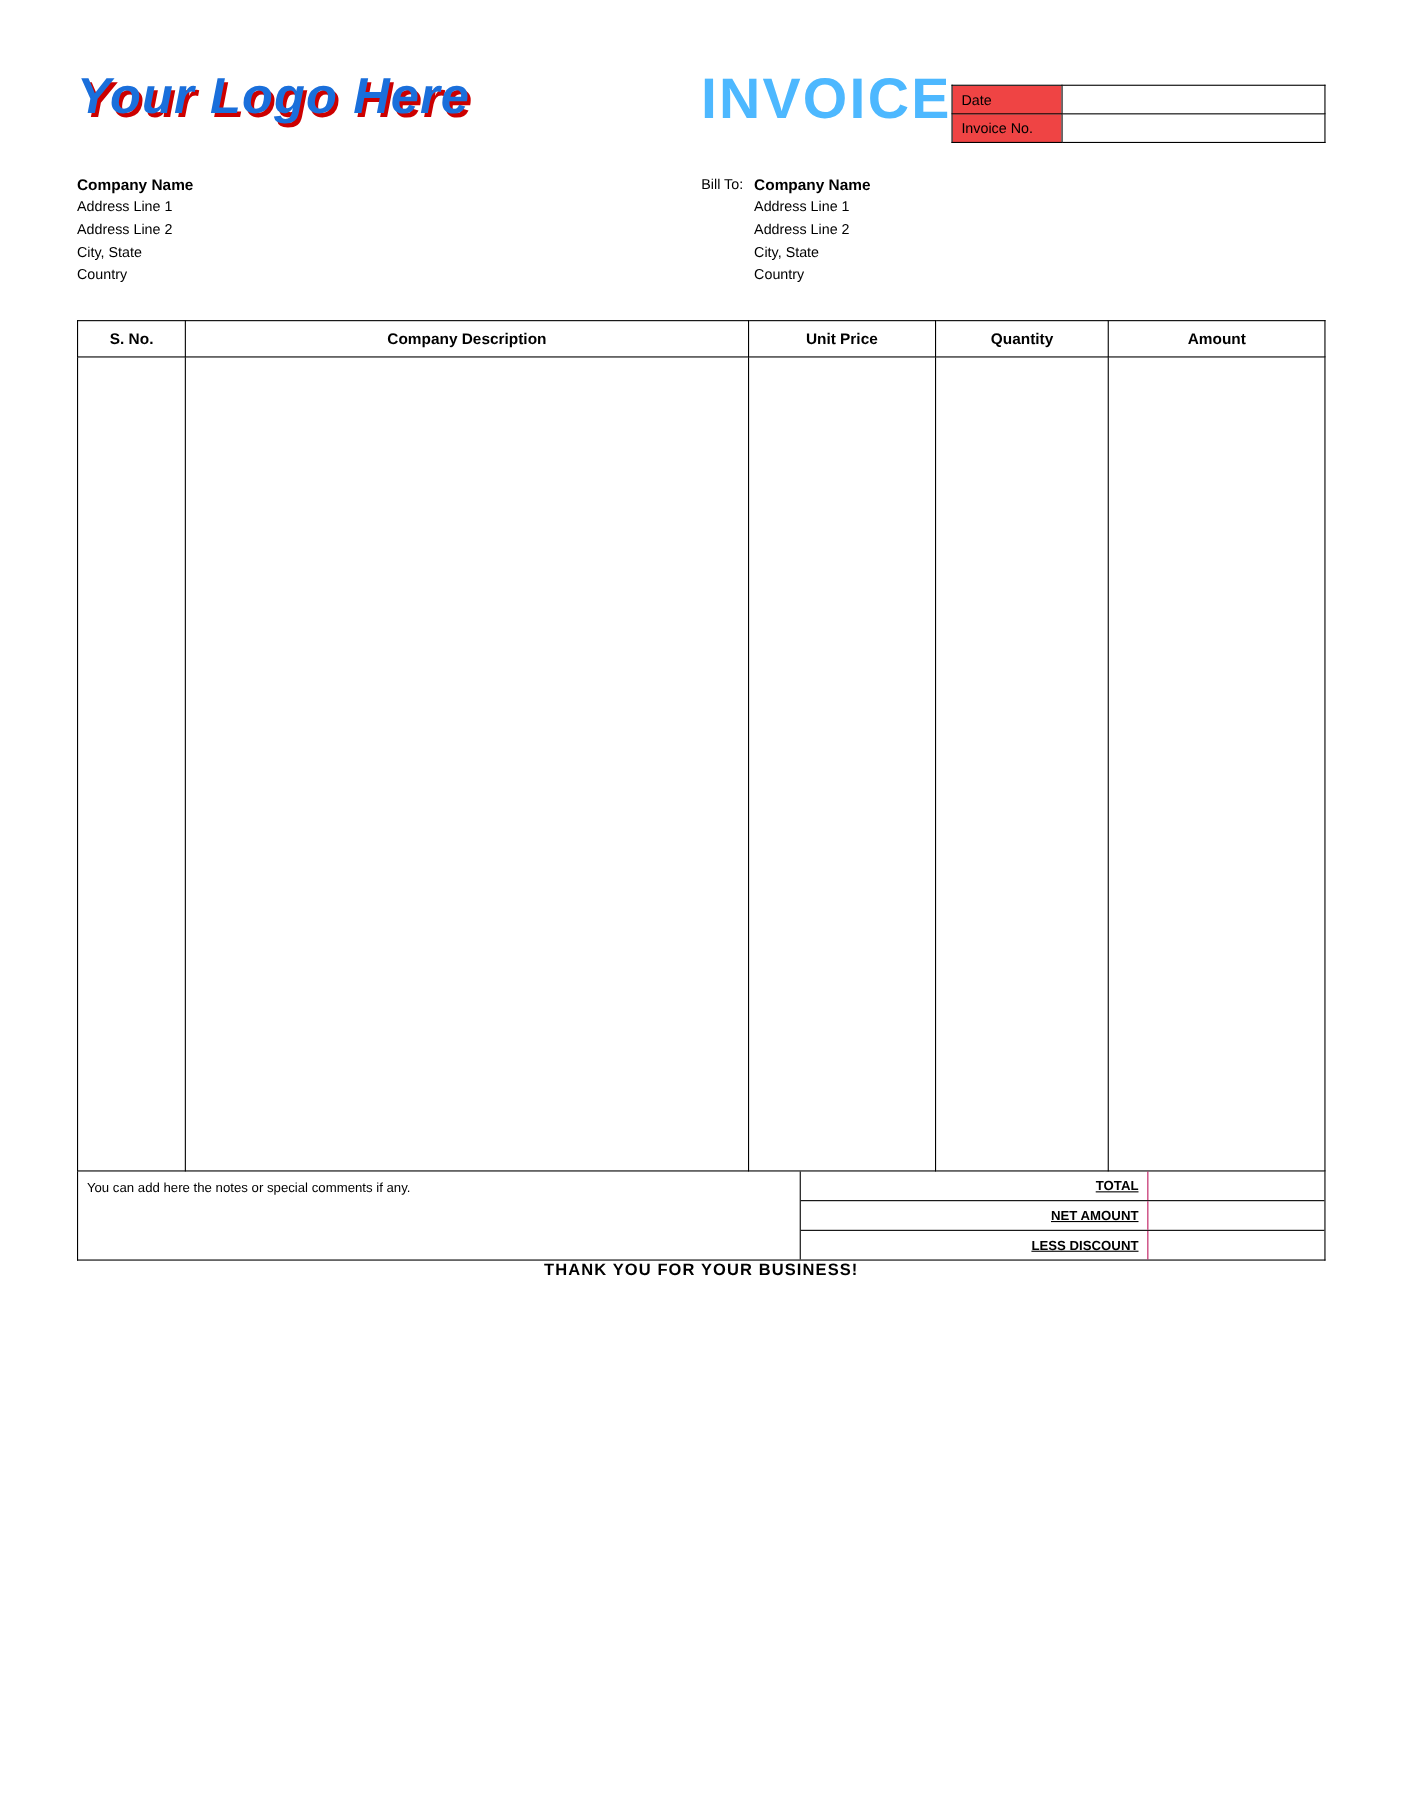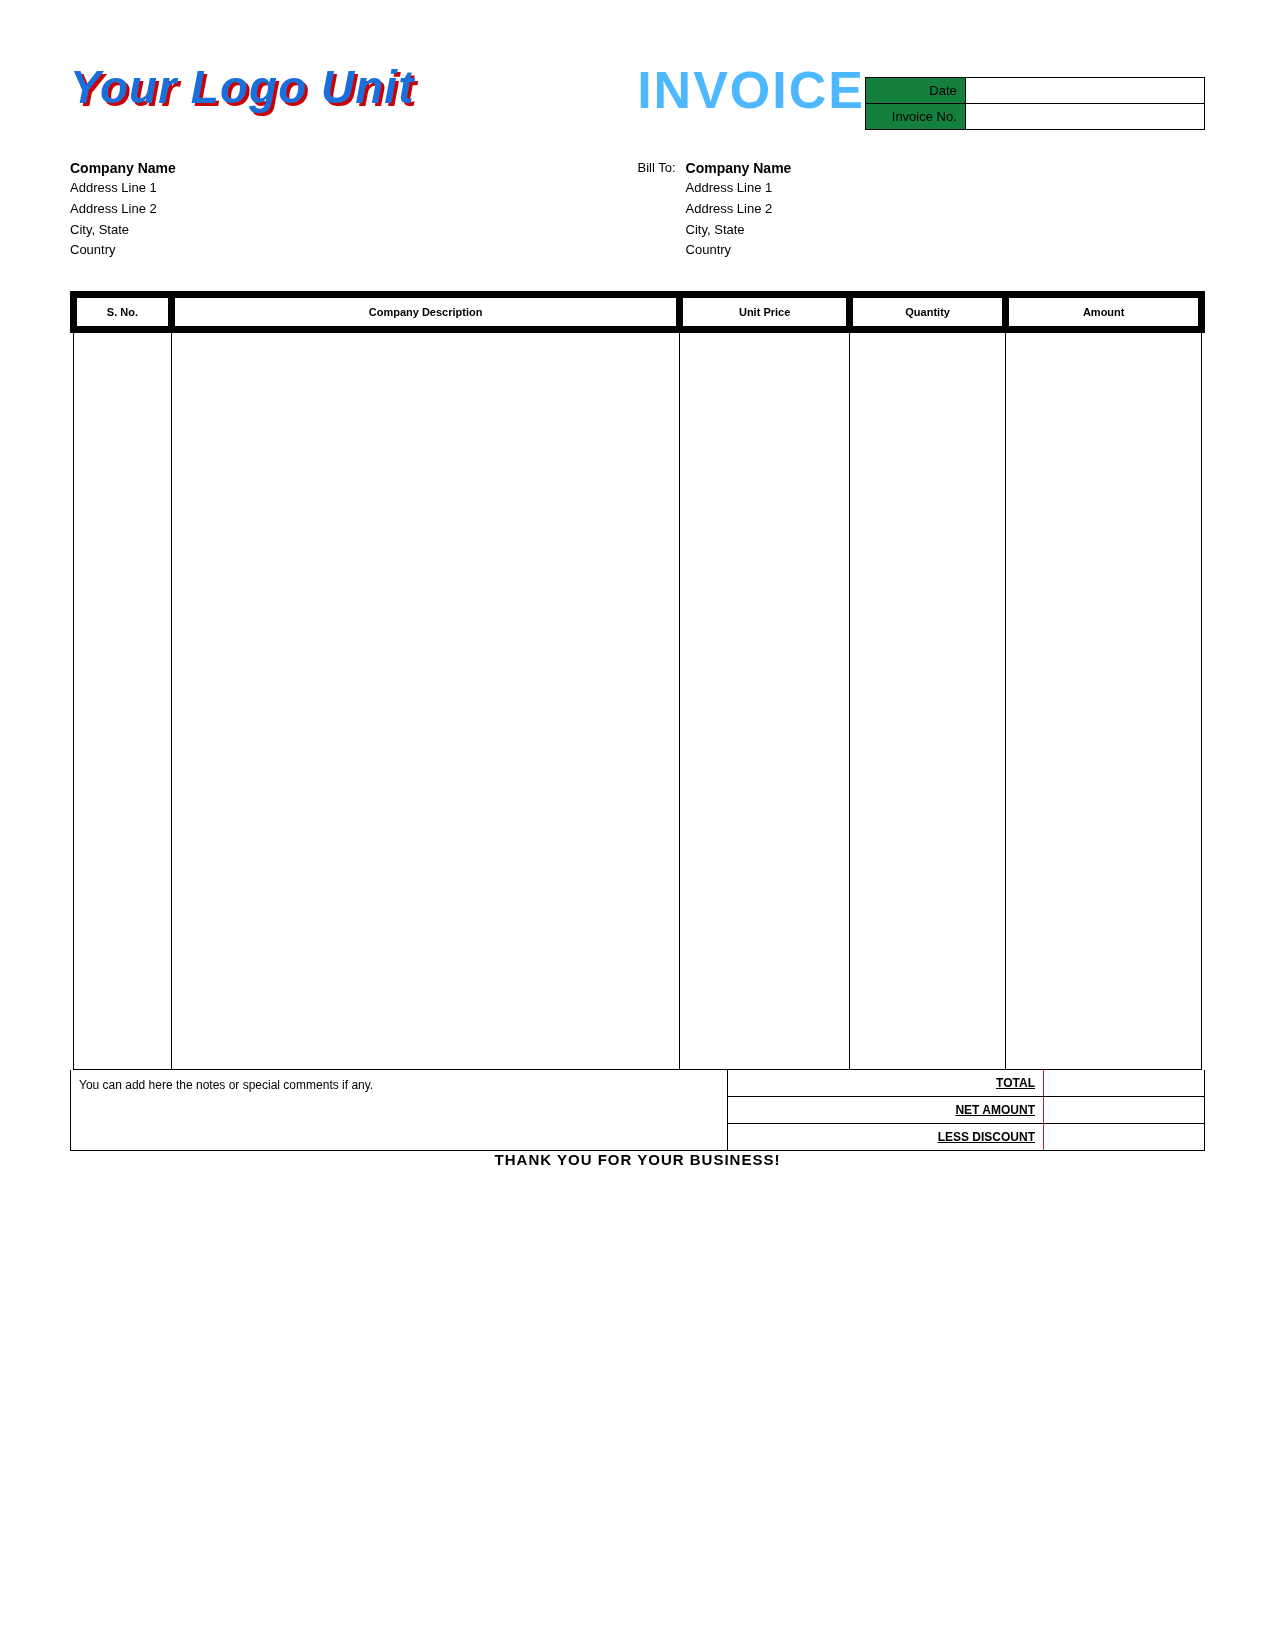--- a/index.html
+++ b/index.html
@@ -59,24 +59,23 @@
       width: 340px;
     }
 
     .date-invoice-table td {
       border: 1px solid #000;
       padding: 5px 8px;
       font-size: 13px;
     }
 
     .date-invoice-table .label-cell {
-      text-align: right;
       font-weight: normal;
       width: 100px;
-      background: #15803d;
+      background: #ef4444;
     }
 
     .date-invoice-table .value-cell {
       width: 240px;
       background: #fff;
     }
 
     .billing-section {
       display: flex;
       justify-content: space-between;
@@ -122,25 +121,25 @@
       line-height: 1.6;
     }
 
     .invoice-table {
       width: 100%;
       border-collapse: collapse;
       margin-bottom: 0;
     }
 
     .invoice-table th {
-      border: 7px solid #000000;
+      border: 1px solid #000000;
       padding: 8px 10px;
       text-align: center;
       font-weight: bold;
-      font-size: 11px;
+      font-size: 14px;
       background: #fff;
     }
 
     .invoice-table td {
       border: 1px solid #000;
       padding: 6px 10px;
       font-size: 13px;
       vertical-align: top;
     }
 
@@ -225,21 +224,21 @@
       font-weight: bold;
       font-size: 15px;
       letter-spacing: 1px;
     }
   </style>
 </head>
 <body>
 
 <div class="header">
   <div class="logo-area">
-    <span class="logo-final">Your Logo Unit</span>
+    <span class="logo-final">Your Logo Here</span>
   </div>
   <div class="right-header">
     <div class="invoice-title">INVOICE</div>
     <table class="date-invoice-table">
       <tbody>
           <tr>
         <td class="label-cell">Date</td>
         <td class="value-cell"></td>
       </tr>
       <tr>

